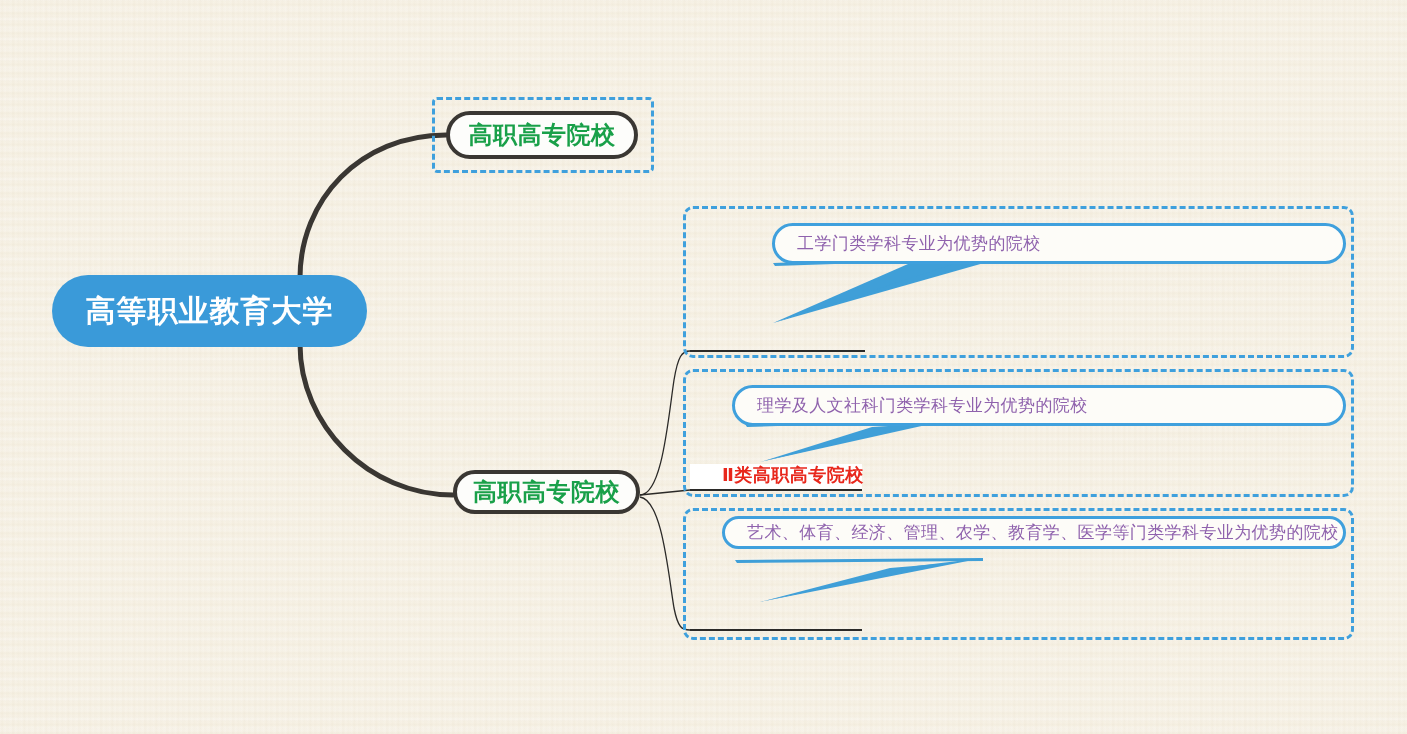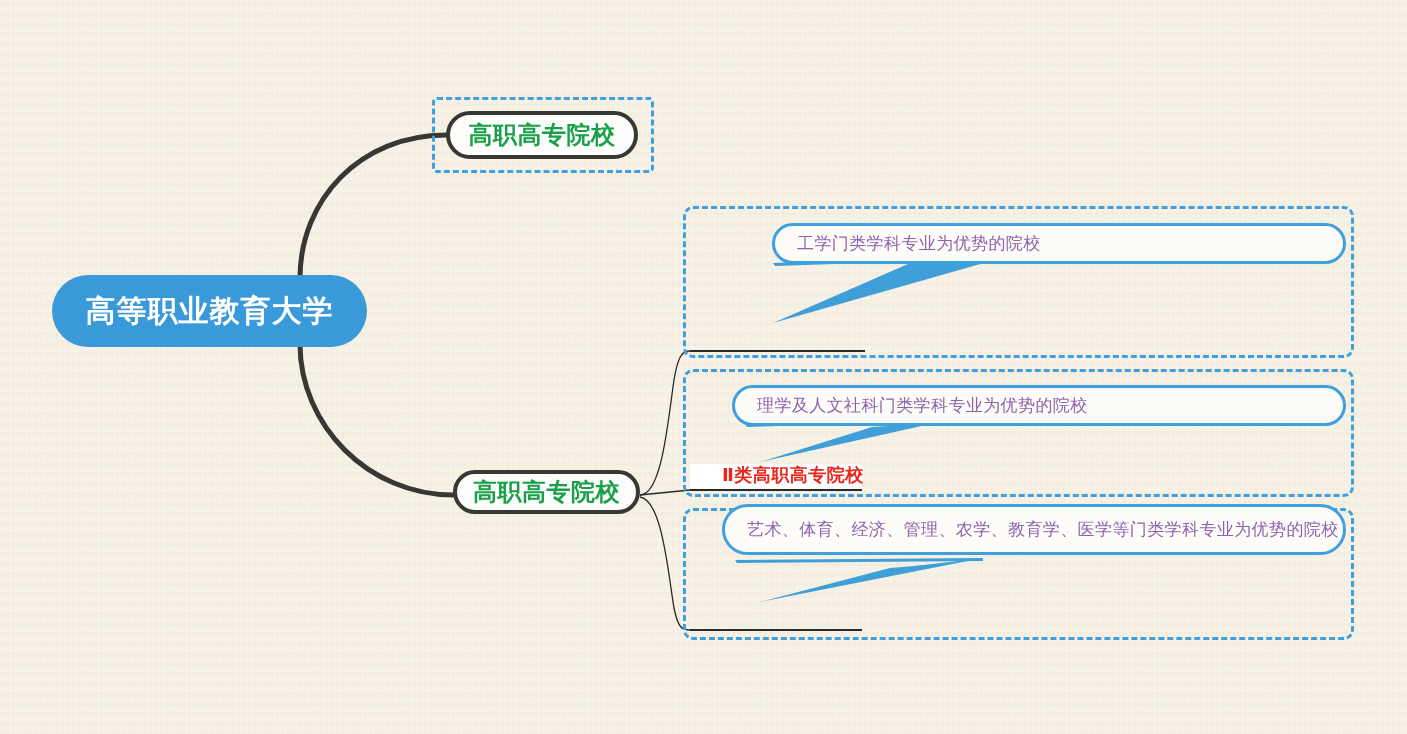--- a/index.html
+++ b/index.html
@@ -162,23 +162,23 @@
     height: 41px;
   }
   #desc-2 {
     left: 732px;
     top: 385px;
     width: 614px;
     height: 41px;
   }
   #desc-3 {
     left: 722px;
-    top: 504px;
+    top: 516px;
     width: 624px;
-    height: 51px;
+    height: 33px;
   }
 
   
   .cat-label {
     position: absolute;
     background: #ffffff;
     border-bottom: 2px solid #2b2a28;
     box-sizing: border-box;
     display: flex;
     align-items: center;

